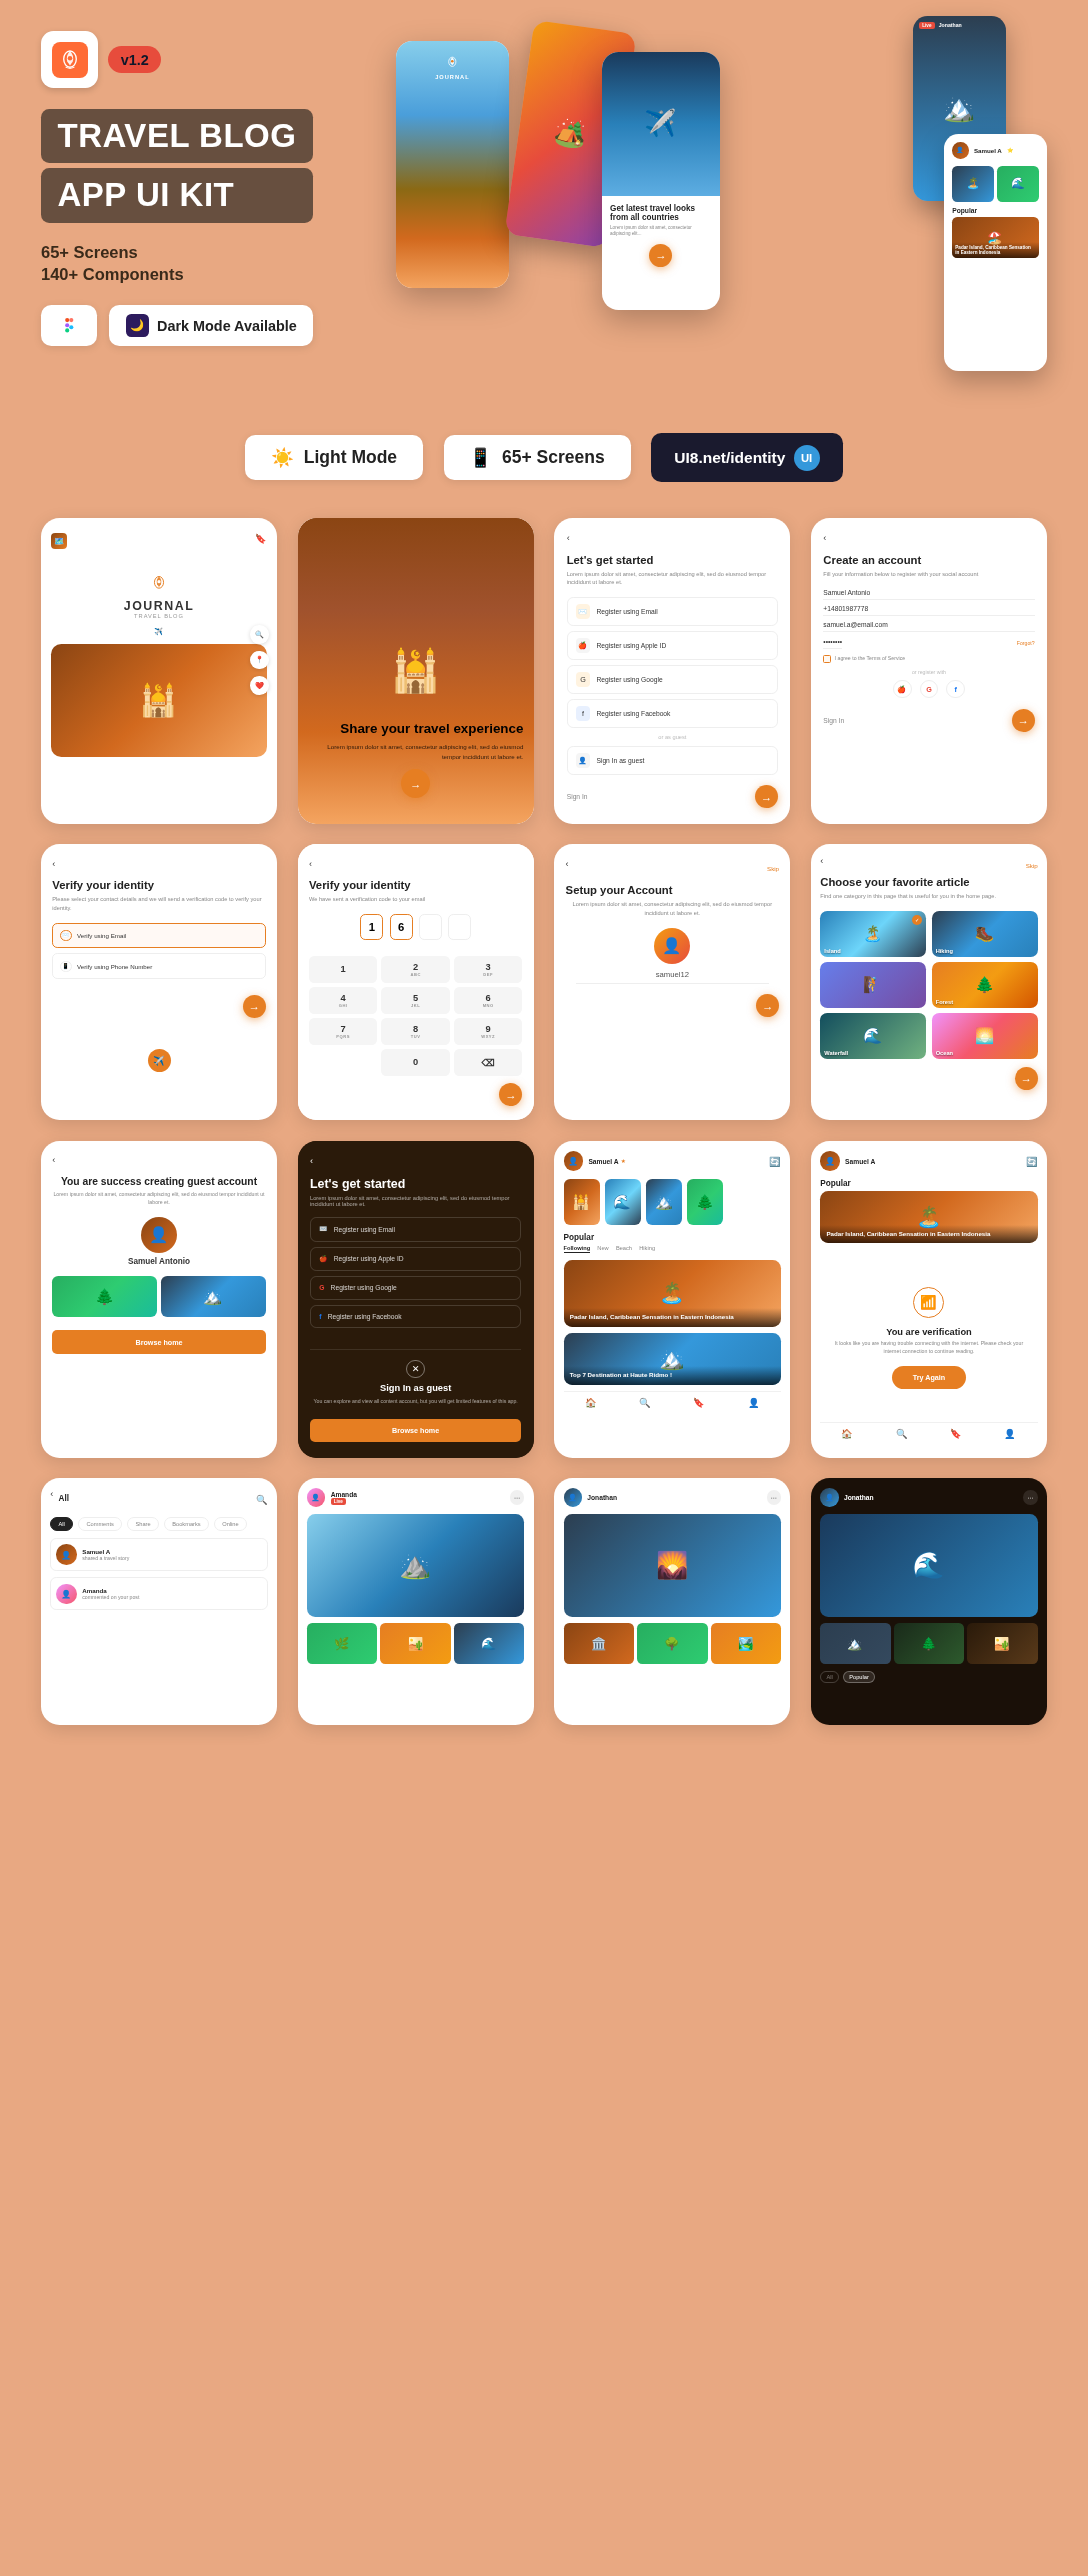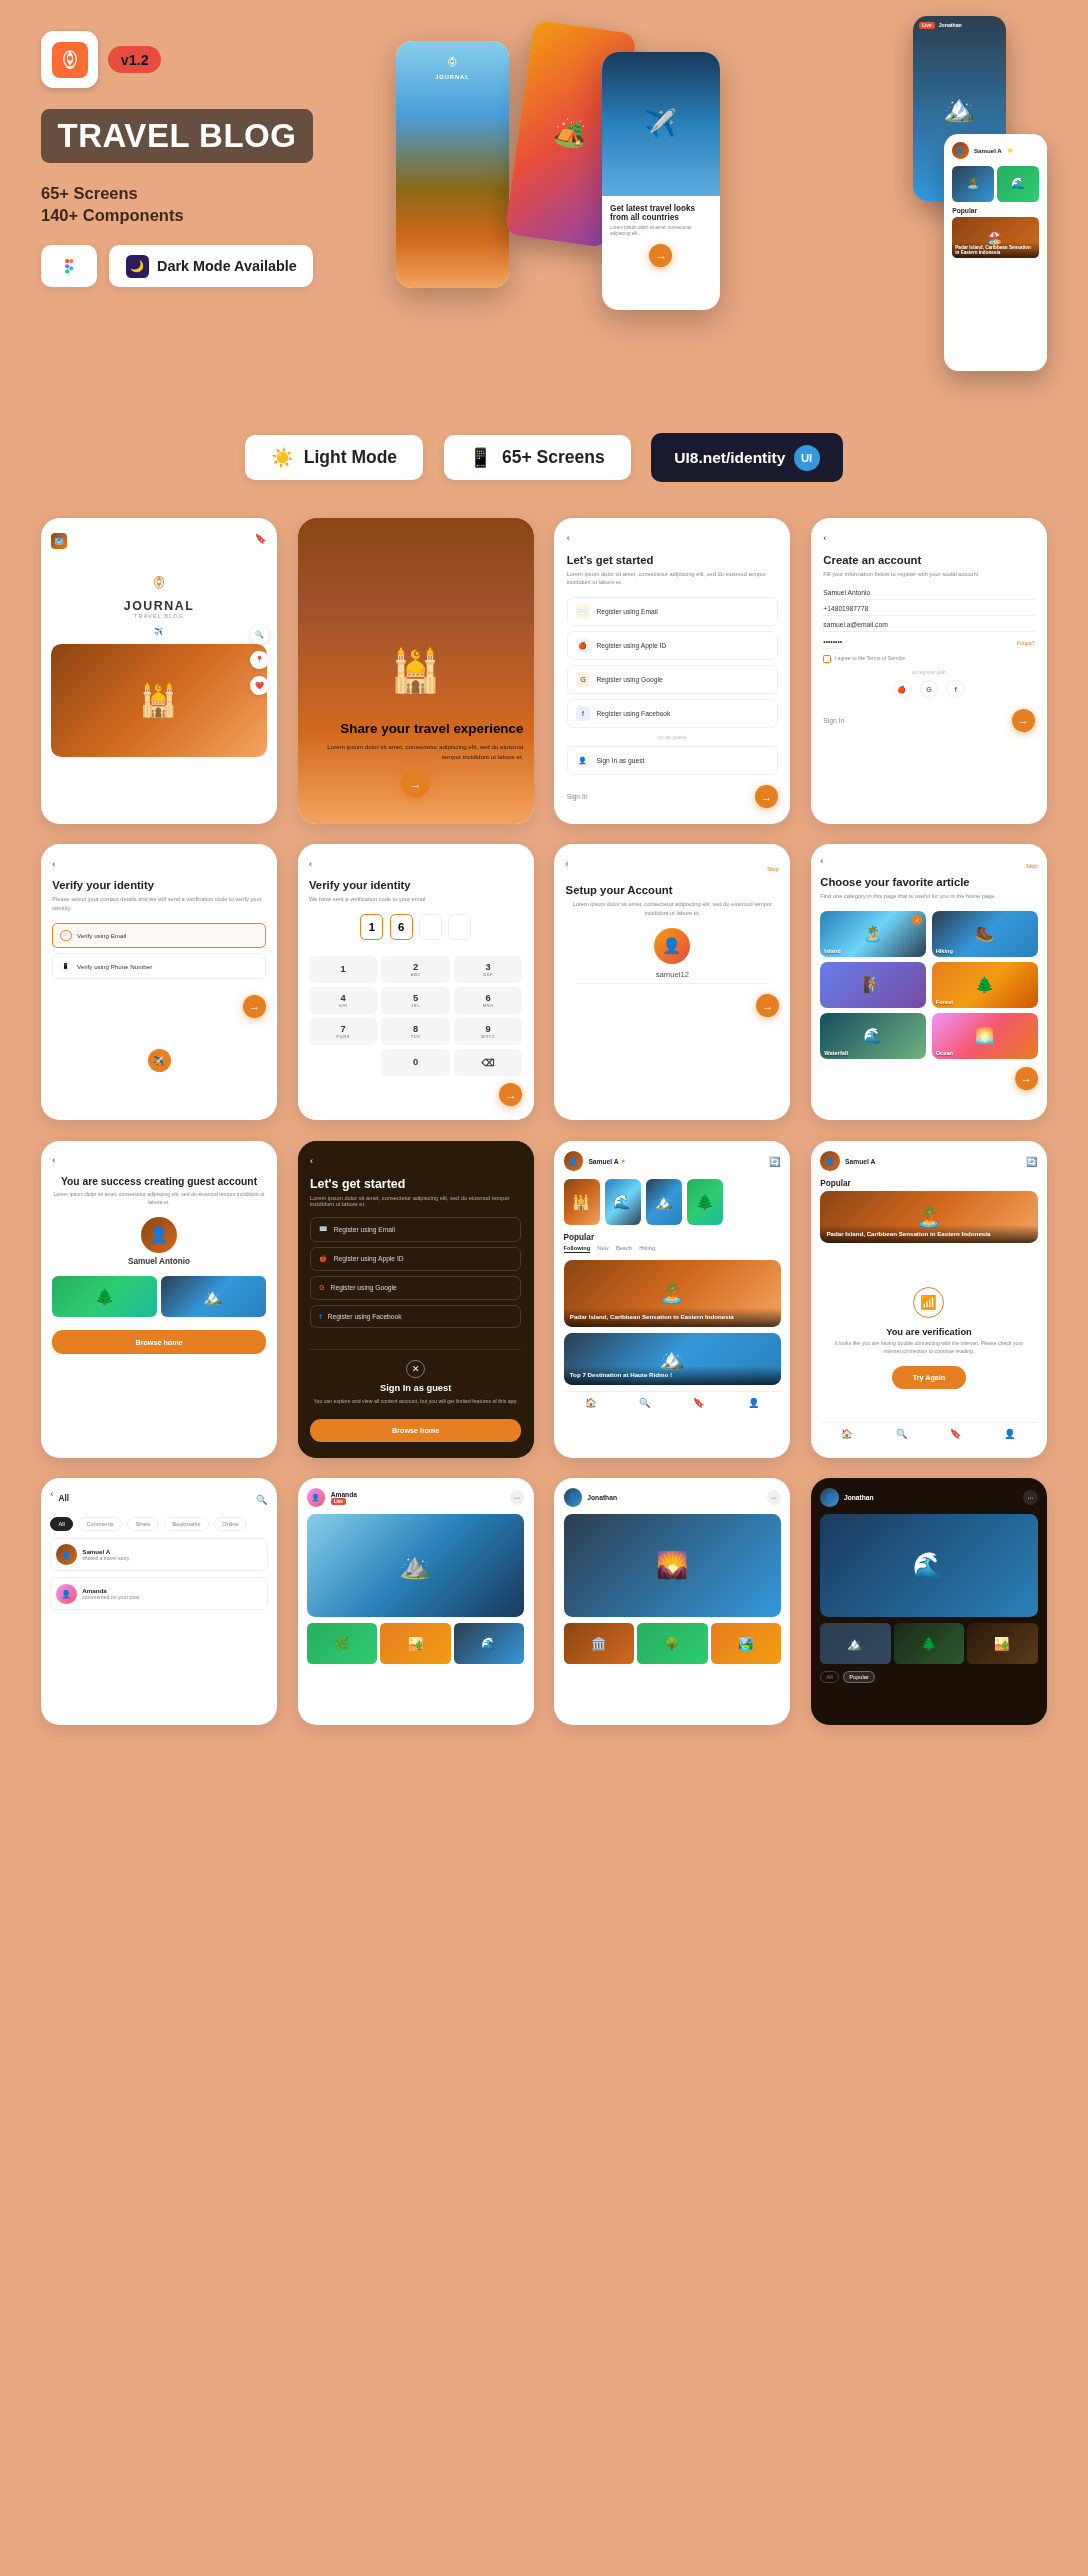--- a/index.html
+++ b/index.html
@@ -597,21 +597,21 @@
     .success-img {
       height: 41px;
       border-radius: 6.2px;
       position: relative;
       overflow: hidden;
     }
     .browse-btn {
       background: #e67e22;
       color: #fff;
       border: none;
-      border-radius: 11px;
+      border-radius: 5px;
       padding: 7.2px;
       width: 100%;
       font-size: 7.2px;
       font-weight: 700;
       text-align: center;
       margin-top: 5.2px;
       cursor: pointer;
     }
     .home-header {
       display: flex;
@@ -922,20 +922,21 @@
           <ellipse cx="40" cy="38" rx="14" ry="18" fill="none" stroke="#fff" stroke-width="3"></ellipse>
           <path d="M40 20 Q50 30 46 44 Q40 52 40 52 Q40 52 34 44 Q30 30 40 20Z" fill="#fff" opacity="0.9"></path>
           <circle cx="40" cy="36" r="5" fill="#FF6B35"></circle>
           <path d="M30 56 Q40 62 50 56" stroke="#fff" stroke-width="2" fill="none"></path>
         </svg>
       </div>
       <span class="version-badge">v1.2</span>
     </div>
     <div class="hero-title">
       <div class="hero-title-line">TRAVEL BLOG</div>
+      <div class="hero-title-line">APP UI KIT</div>
     </div>
     <div style="margin-top:10.3px;">
       <div style="font-size:16.5px;font-weight:700;color:#3a2a1a;margin-bottom:3.1px;">65+ Screens</div>
       <div style="font-size:16.5px;font-weight:700;color:#3a2a1a;">140+ Components</div>
     </div>
     <div class="hero-badges">
       <div class="hero-badge">
         <div class="hero-badge-icon figma-icon">
           <svg width="18.5" height="18.5" viewBox="0 0 36 36">
               <rect width="36" height="36" rx="8" fill="transparent"></rect>

